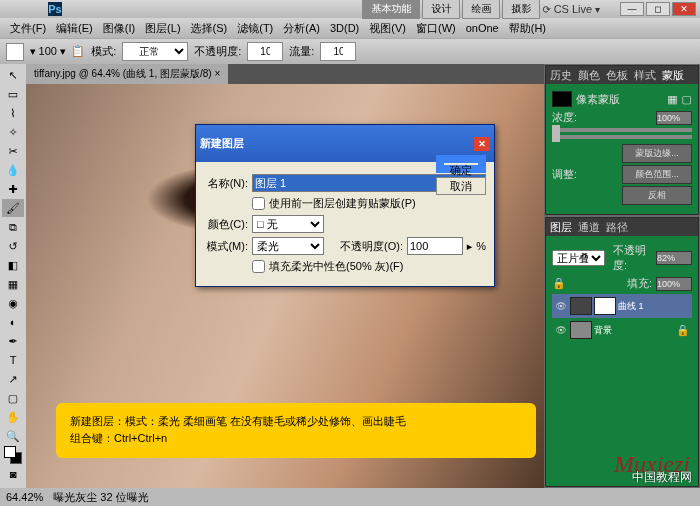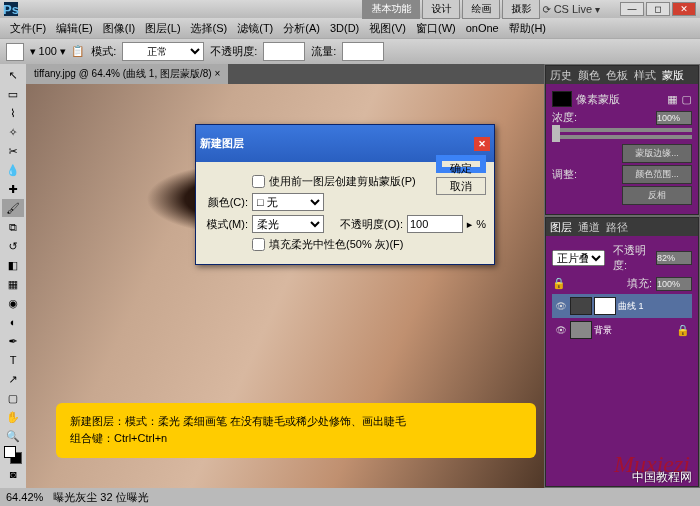--- a/index.html
+++ b/index.html
@@ -1,50 +1,50 @@
 <!DOCTYPE html>
 <html><head>
 <meta charset="utf-8">
 <style>
 * { margin: 0; padding: 0; box-sizing: border-box; font-family: "Microsoft YaHei", sans-serif; font-size: 11px; }
 body { width: 700px; height: 506px; background: #535353; overflow: hidden; position: relative; }
 
 .titlebar { height: 18px; background: linear-gradient(#d8d8d8, #bababa); display: flex; align-items: center; padding: 0 4px; }
-.titlebar .ps-icon { width: 14px; height: 14px; background: #0a2a4a; color: #6cc0f0; display: flex; align-items: center; justify-content: center; font-size: 13px; font-weight: bold; }
+.titlebar .ps-icon { width: 14px; height: 14px; background: #0a2a4a; color: #6cc0f0; display: flex; align-items: center; justify-content: center; font-size: 11px; font-weight: bold; margin-left: 44px; }
 .titlebar .spacer { flex: 1; }
 .titlebar .tab-btn { padding: 2px 8px; background: #ccc; border: 1px solid #888; font-size: 10px; margin-right: 2px; }
 .titlebar .cs-live { margin-right: 20px; font-size: 10px; color: #333; }
 .titlebar .win-btns { display: flex; gap: 2px; }
 .titlebar .win-btn { width: 24px; height: 14px; background: #ddd; border: 1px solid #888; font-size: 9px; display: flex; align-items: center; justify-content: center; }
 .titlebar .win-btn.close { background: #d04030; color: #fff; }
 
 .menubar { height: 20px; background: linear-gradient(#d4d4d4, #b5b5b5); display: flex; align-items: center; padding: 0 6px; gap: 2px; }
 .menubar span { padding: 2px 4px; font-size: 11px; cursor: pointer; }
 
 .optbar { height: 26px; background: linear-gradient(#d4d4d4, #b5b5b5); border-top: 1px solid #aaa; display: flex; align-items: center; padding: 0 6px; gap: 6px; font-size: 10px; }
 .optbar .swatch { width: 18px; height: 18px; background: #fff; border: 1px solid #888; }
-.optbar select, .optbar input { height: 19px; font-size: 10px; background: #fff; border: 1px solid #888; padding: 0 20px; }
+.optbar select, .optbar input { height: 19px; font-size: 10px; background: #fff; border: 1px solid #888; padding: 0 12px; }
 .optbar input { width: 36px; }
 
 .workarea { position: absolute; top: 64px; left: 0; right: 0; bottom: 18px; display: flex; }
 
 .tools { width: 26px; background: #d0d0d0; display: flex; flex-direction: column; padding: 2px; gap: 1px; }
 .tool { width: 22px; height: 18px; display: flex; align-items: center; justify-content: center; font-size: 11px; }
 .tool.active { background: #a0a0a0; }
 .tool .fg-bg { position: relative; width: 18px; height: 18px; }
 .tool .fg { position: absolute; width: 12px; height: 12px; background: #fff; border: 1px solid #000; top: 0; left: 0; }
 .tool .bg { position: absolute; width: 12px; height: 12px; background: #000; border: 1px solid #555; bottom: 0; right: 0; }
 
 .canvas-area { flex: 1; background: #535353; position: relative; }
 .doc-tab { height: 20px; background: #aaa; padding: 0 8px; display: inline-flex; align-items: center; font-size: 10px; }
 .canvas { position: absolute; top: 20px; left: 0; right: 0; bottom: 0; background: linear-gradient(115deg, #8a7060 0%, #c8a890 30%, #d8b8a0 50%, #c09070 70%, #503828 100%); overflow: hidden; }
 .canvas::before { content: ""; position: absolute; top: 80px; left: 120px; width: 180px; height: 70px; background: radial-gradient(ellipse, #2a1810 40%, transparent 70%); border-radius: 50%; }
 
 .right-panels { width: 156px; background: #6a6a6a; display: flex; flex-direction: column; }
-.panel { background: #701a75; border: 1px solid #2a2a2a; margin: 1px; }
+.panel { background: #15803d; border: 1px solid #2a2a2a; margin: 1px; }
 .panel-tabs { height: 18px; background: #3a3a3a; display: flex; align-items: center; padding: 0 4px; font-size: 9px; color: #ccc; gap: 6px; }
 .panel-tabs .active { color: #fff; }
 .panel-body { padding: 4px 6px; font-size: 9px; color: #ddd; }
 .panel-row { display: flex; align-items: center; gap: 4px; margin: 3px 0; }
 .panel-row input { width: 36px; height: 14px; font-size: 9px; background: #7a7a7a; border: 1px solid #333; color: #eee; }
 .slider { flex: 1; height: 4px; background: #888; position: relative; }
 .slider::after { content: ""; position: absolute; width: 8px; height: 10px; background: #bbb; top: -3px; left: 0; }
 .adjust-btn { background: #6a6a6a; border: 1px solid #333; padding: 2px 6px; color: #ddd; font-size: 9px; margin: 2px 0; display: block; width: 70px; }
 
 .layers-panel { flex: 1; }
@@ -60,21 +60,21 @@
 .dialog-title { height: 37px; background: linear-gradient(#3b77dd, #2a5fc0); color: #fff; display: flex; align-items: center; padding: 0 4px; font-size: 11px; font-weight: bold; }
 .dialog-title .spacer { flex: 1; }
 .dialog-title .dlg-close { width: 16px; height: 14px; background: #e04030; display: flex; align-items: center; justify-content: center; font-size: 9px; }
 .dialog-body { padding: 8px; }
 .dlg-row { display: flex; align-items: center; margin: 4px 0; gap: 4px; }
 .dlg-row label { width: 44px; text-align: right; font-size: 11px; }
 .dlg-row input[type=text] { flex: 1; height: 18px; border: 1px solid #7a7a7a; padding: 0 2px; font-size: 11px; }
 .dlg-row input[type=text].sel { background: #316ac5; color: #fff; }
 .dlg-row select { height: 18px; border: 1px solid #7a7a7a; font-size: 11px; background: #fff; }
 .dlg-btn { position: absolute; right: 8px; width: 50px; height: 18px; background: #ece9d8; border: 1px solid #888; font-size: 11px; }
-.dlg-btn.ok { top: 30px; border: 6px solid #3b82f6; }
+.dlg-btn.ok { top: 30px; border: 8px solid #3b82f6; }
 .dlg-btn.cancel { top: 52px; }
 
 .note { position: absolute; bottom: 48px; left: 56px; width: 480px; background: #ffcc00; border-radius: 6px; padding: 10px 14px; font-size: 13px; color: #000; line-height: 1.6; }
 
 .watermark { position: absolute; bottom: 28px; right: 10px; font-family: cursive; font-size: 24px; color: #b01020; font-style: italic; opacity: 0.8; }
 .cn-mark { position: absolute; bottom: 20px; right: 8px; color: #fff; font-size: 12px; text-shadow: 0 0 2px #000; }
 
 .statusbar { position: absolute; bottom: 0; left: 0; right: 0; height: 18px; background: #bababa; display: flex; align-items: center; padding: 0 6px; font-size: 10px; gap: 10px; }
 </style>
 </head>
@@ -236,20 +236,24 @@
   </div>
 </div>
 
 <div class="dialog">
   <div class="dialog-title">
     <span>新建图层</span>
     <div class="spacer"></div>
     <div class="dlg-close">✕</div>
   </div>
   <div class="dialog-body">
+    <div class="dlg-row">
+      <label>名称(N):</label>
+      <input type="text" class="sel" style="width: 150px;" value="图层 1">
+    </div>
     <div class="dlg-row" style="padding-left:48px">
       <input type="checkbox" style="">
       <span>使用前一图层创建剪贴蒙版(P)</span>
     </div>
     <div class="dlg-row">
       <label>颜色(C):</label>
       <select style="width:72px"><option>□ <span>无</span></option></select>
     </div>
     <div class="dlg-row">
       <label>模式(M):</label>

